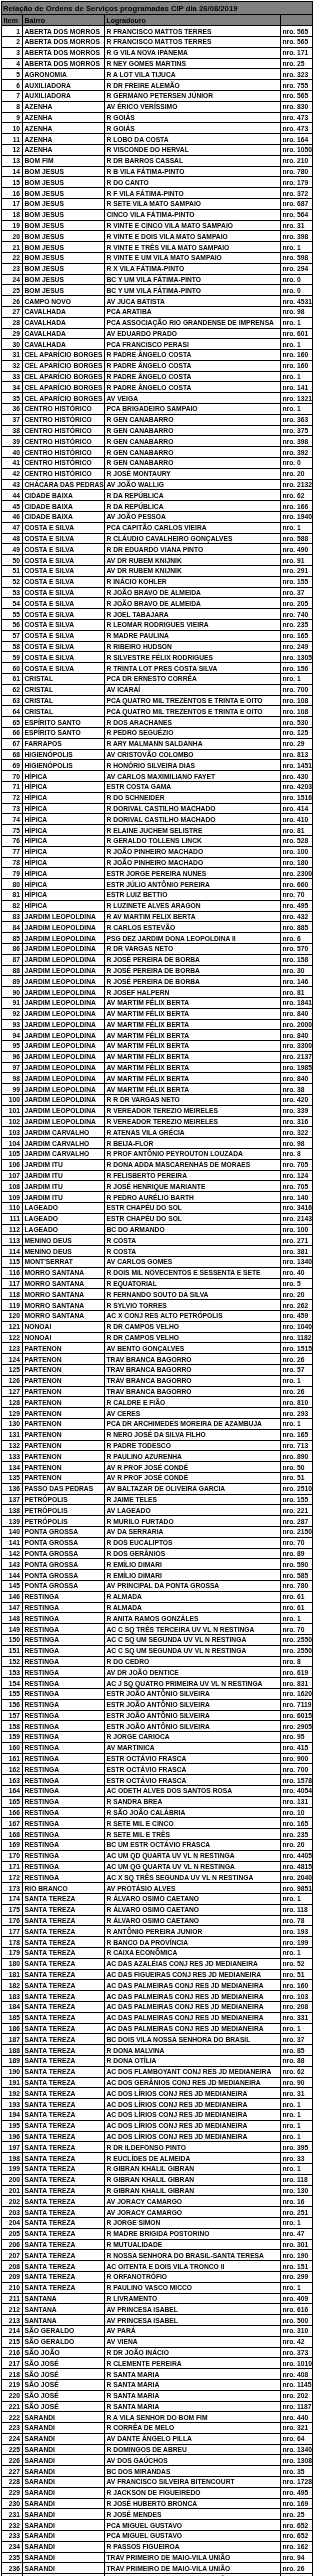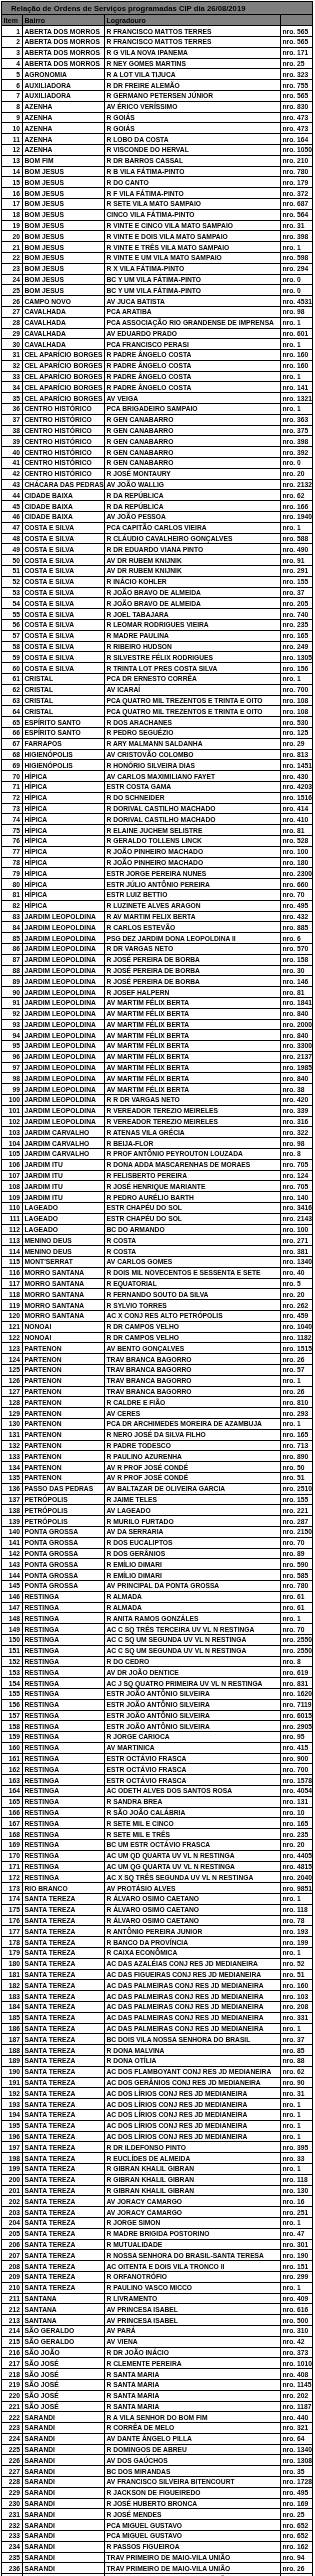--- a/index.html
+++ b/index.html
@@ -1,20 +1,20 @@
 <!DOCTYPE html>
 <html style="font-size:8.2px"><head>
 <meta charset="utf-8">
 <style>
   html,body{margin:0;padding:0;background:#ffffff;}
   body{width:316px;font-family:"Liberation Sans",sans-serif;}
   table{border-collapse:collapse;table-layout:fixed;width:312px;margin:1px 0 0 1px;border:1px solid #000;}
   th,td{border:0.5px solid #000;height:9.8px;font-weight:bold;font-size:6.7px;color:#000;
         padding:0 1px 0 1.5px;white-space:nowrap;overflow:hidden;vertical-align:middle;}
-  .title-cell{height:12.4px;font-size:7.7px;text-align:left;padding-left:9px;}
+  .title-cell{height:12.4px;font-size:7.7px;text-align:left;padding-left:1px;}
   .gray{background:#7f7f7f;}
   th{text-align:left;font-size:7px;}
   td.c0{text-align:right;padding-right:2.1px;}
   td.c1,td.c2,td.c3{text-align:left;}
 </style>
 </head>
 <body>
 
 <table>
   <colgroup>

